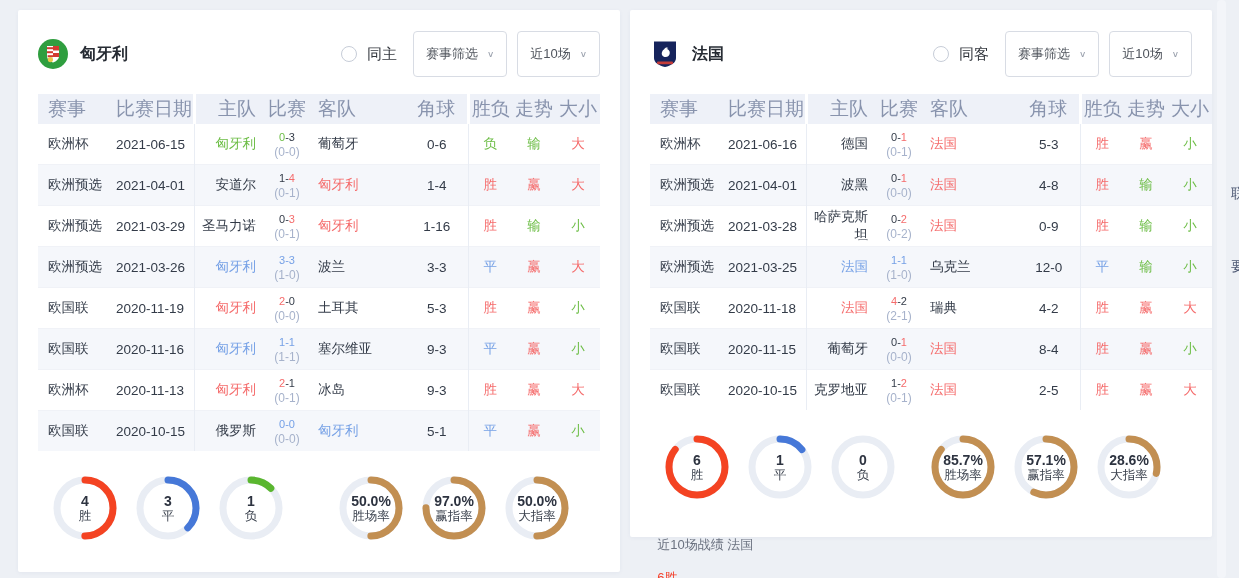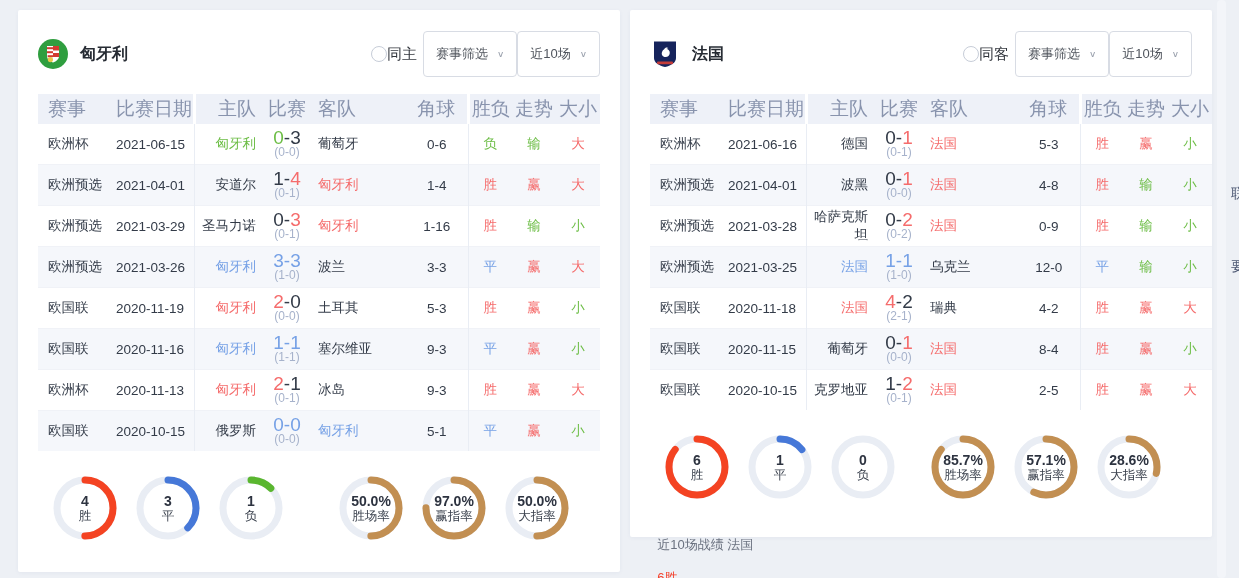--- a/index.html
+++ b/index.html
@@ -10,21 +10,21 @@
     color:#333b48;
   }
   .panel{position:absolute;top:10px;background:#fff;border-radius:2px;
          box-shadow:0 1px 4px rgba(40,60,110,.05);}
   #panel0{left:18px;width:602px;height:562px;}
   #panel1{left:630px;width:582px;height:527px;}
 
   .panel-header{display:flex;align-items:center;padding:21px 20px 17px 20px;}
   .badge{width:30px;height:30px;flex:0 0 30px;display:inline-flex;}
   .title{font-size:16px;font-weight:600;color:#272c34;margin:0 0 0 12px;}
-  .controls{margin-left:auto;display:flex;align-items:center;}
+  .controls{margin-left:auto;display:flex;align-items:center;gap:10px;}
   .radio{width:14px;height:14px;border:1px solid #c7cdd8;border-radius:50%;
          background:#fff;display:inline-block;cursor:pointer;}
   .radio-label{font-size:15px;color:#33373e;margin-right:6px;}
   .select{display:inline-flex;align-items:center;gap:9px;height:46px;padding:0 12px;
           border:1px solid #d8dce4;border-radius:4px;background:#fff;
           font-size:13px;color:#4f545c;cursor:pointer;
           font-family:"Liberation Sans","DejaVu Sans",sans-serif;}
   .chev{font-size:10px;color:#9aa1ad;transform:scaleY(.85);}
 
   .panel-body{padding:0 20px;}
@@ -33,21 +33,21 @@
               background:#eef1f8;padding:0;}
   .matches td{height:40px;padding:0;font-size:13.5px;color:#333b48;}
   .matches tbody tr:nth-child(even){background:#f5f7fb;}
   .matches tbody tr + tr td{border-top:1px solid #f0f2f7;}
   .a-l{text-align:left;} .a-r{text-align:right;} .a-c{text-align:center;}
   .pd10{padding-left:10px !important;}
   .pr8{padding-right:8px !important;}
   .pl8{padding-left:8px !important;}
   th.gsep{border-left:3px solid #fff;}
   td.gsep{border-left:1px solid #e9edf4;}
-  .score-main{line-height:15px;font-size:19px;}
+  .score-main{line-height:15px;font-size:11px;}
   .score-half{line-height:14px;font-size:12px;color:#a6b2cb;}
 
   .c-r{color:#f56c6c;} .c-b{color:#76a1e6;} .c-g{color:#6cbd45;}
   .c-R{color:#f4412c;} 
 
   .donuts{display:flex;justify-content:space-between;margin-top:24px;padding:0 30px 0 14px;}
   .dgroup{display:flex;gap:17px;}
   .donut{position:relative;width:66px;height:66px;}
   .donut svg{display:block;}
   .track{stroke:#e9edf4;}

